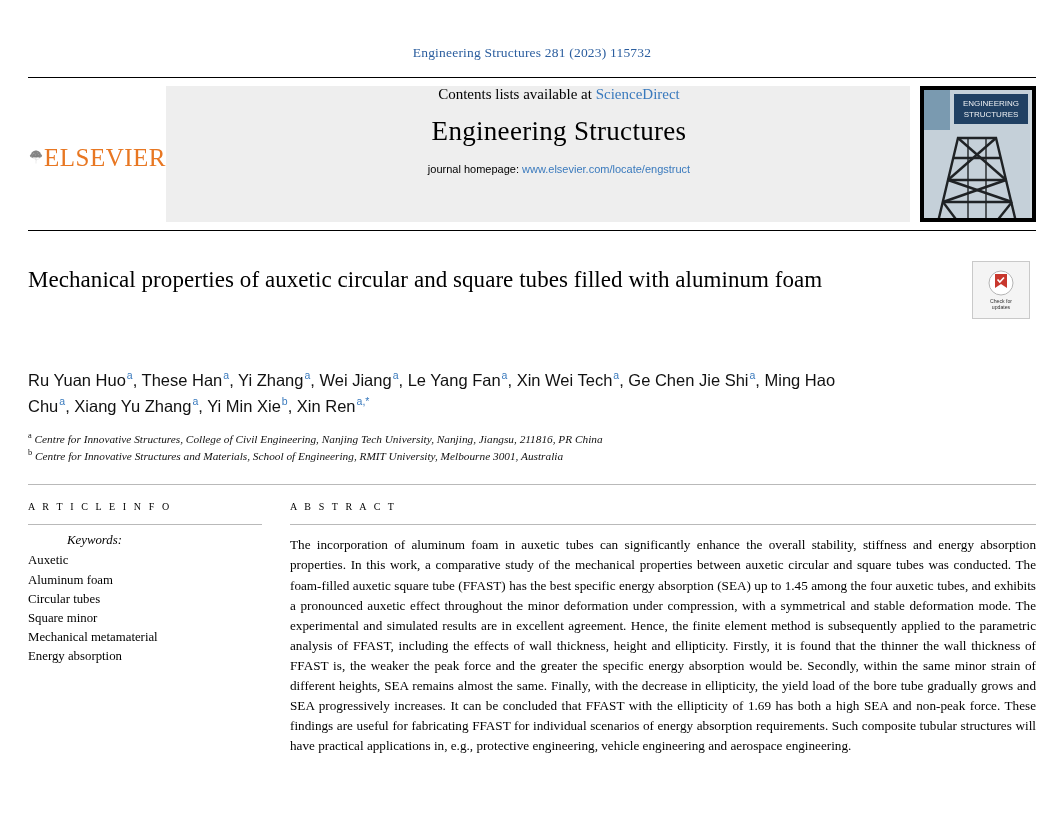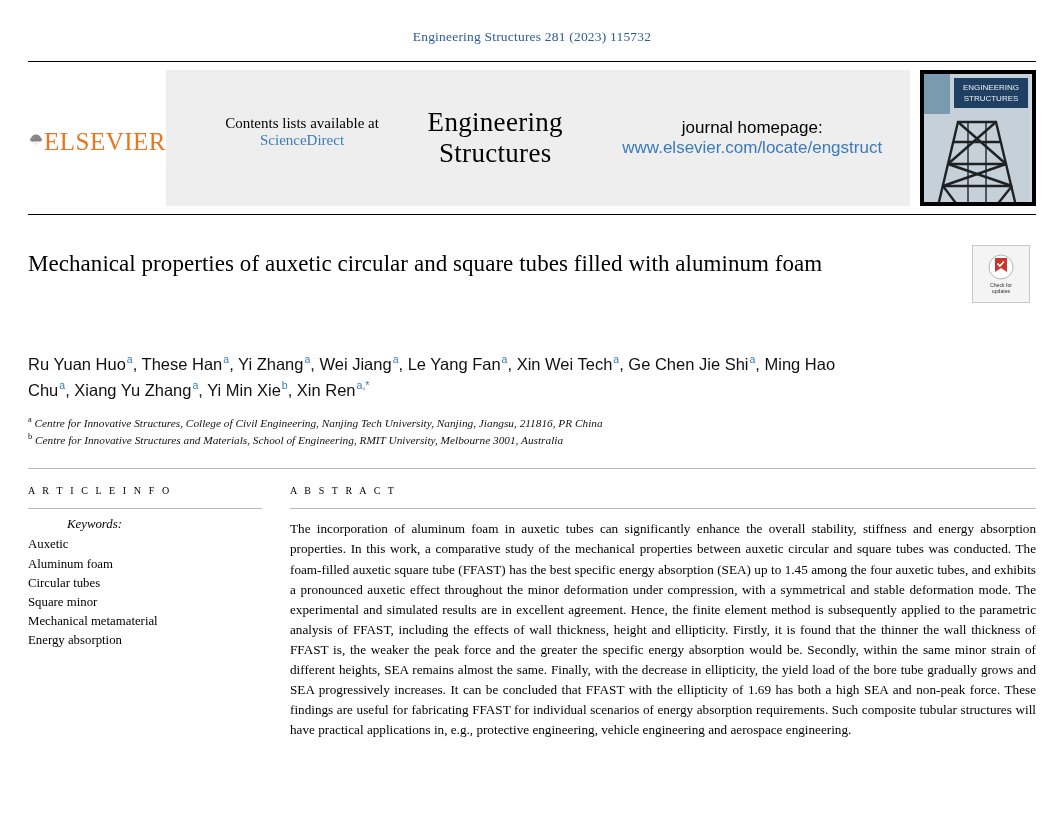--- a/index.html
+++ b/index.html
@@ -22,21 +22,21 @@
     box-sizing: border-box;
     padding: 0 28px;
   }
 
   
   .running-head {
     text-align: center;
     font-family: "Liberation Serif", serif;
     font-size: 13.5px;
     color: #2a5d9e;
-    padding-top: 29px;
+    padding-top: 45px;
     letter-spacing: 0.2px;
   }
 
   
   .masthead {
     margin-top: 16px;
     border-top: 1.6px solid #000;
     border-bottom: 1.6px solid #000;
     height: 152px;
     display: flex;
@@ -60,43 +60,44 @@
     letter-spacing: 0.5px;
     color: #e87722;
     margin-top: 2px;
     font-weight: normal;
   }
   .journal-band {
     flex: 1 1 auto;
     background: #eeeeee;
     margin: 8px 0 8px 0;
     display: flex;
-    flex-direction: row;
+    flex-direction: column;
     align-items: center;
-    justify-content: flex-end;
+    justify-content: flex-start;
     text-align: center;
     padding-left: 42px;
   }
   .contents-line {
     font-size: 15px;
     font-family: "Liberation Serif", serif;
     margin-bottom: 13px;
   }
   .contents-line a, .homepage-line a {
     color: #3a7abd;
     text-decoration: none;
   }
   .journal-title {
     font-size: 27px;
     font-family: "Liberation Serif", serif;
     letter-spacing: 0.3px;
   }
   .homepage-line {
     font-family: "Liberation Sans", sans-serif;
-    font-size: 17px;
+    font-size: 11px;
+    margin-top: 16px;
   }
   .cover-thumb {
     width: 108px;
     flex: 0 0 108px;
     margin: 8px 0 8px 10px;
     border: 4px solid #000000;
     background: #cfd8de;
     position: relative;
     overflow: hidden;
   }

